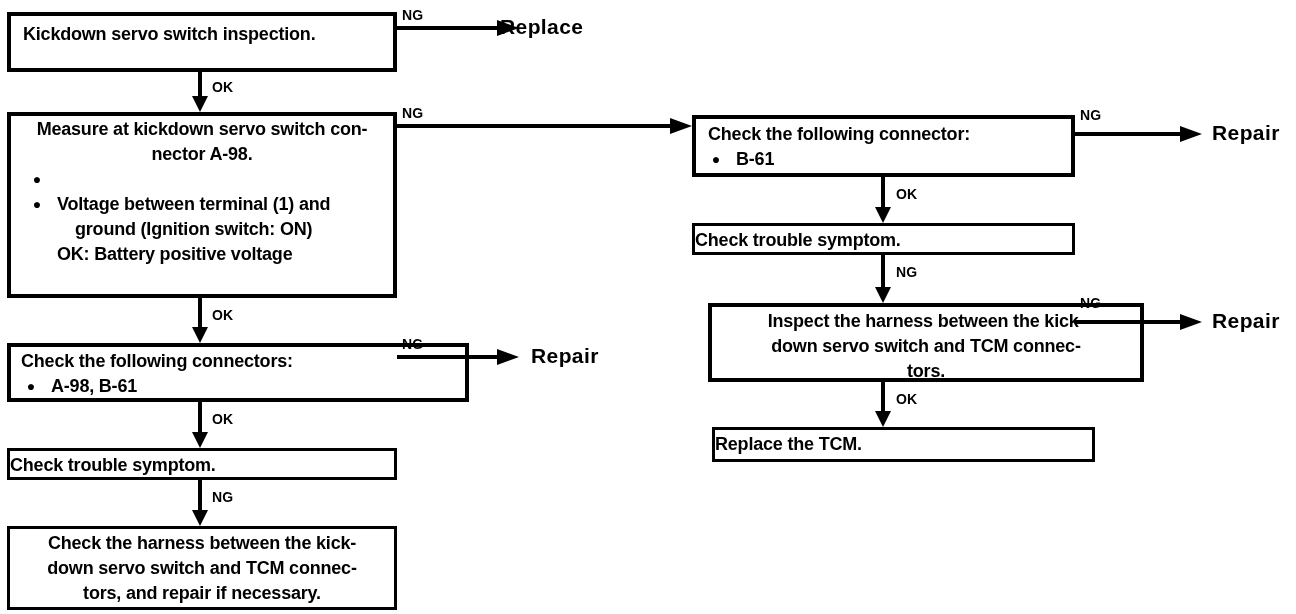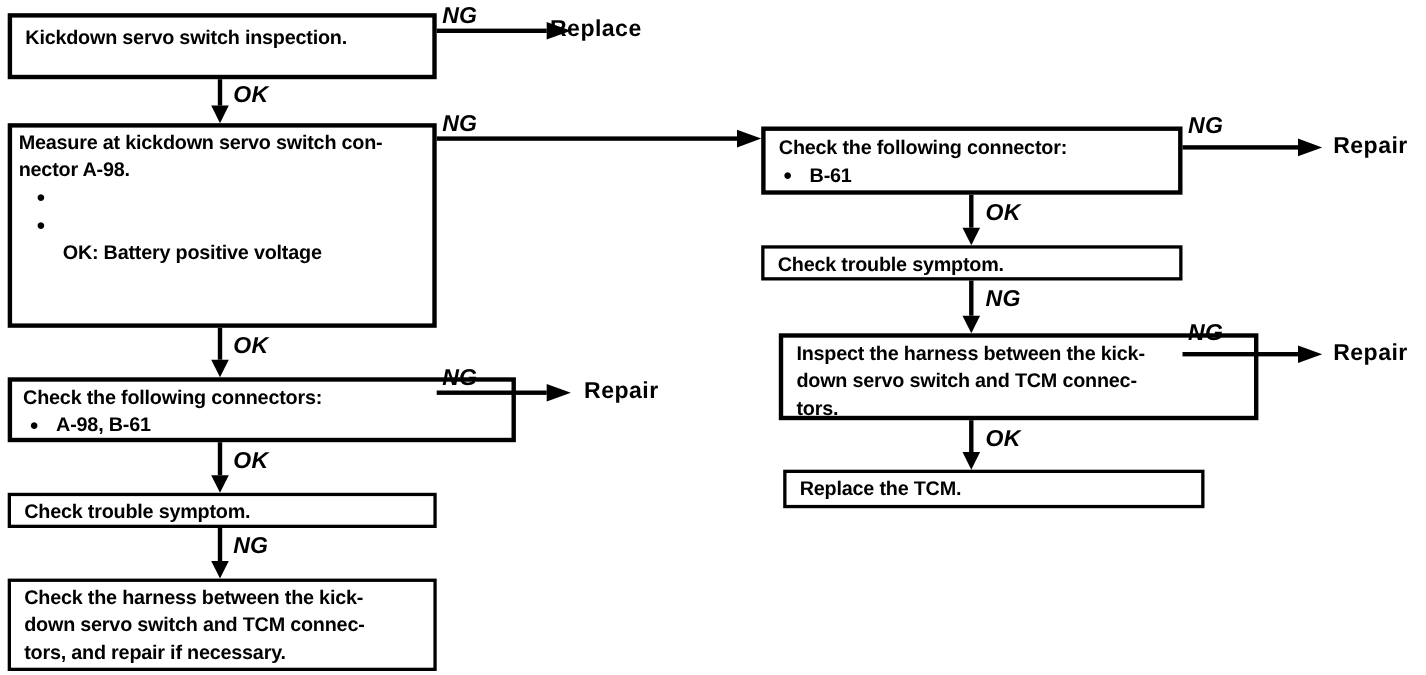--- a/index.html
+++ b/index.html
@@ -5,52 +5,54 @@
   html,body{margin:0;padding:0;background:#fff;}
   .canvas{
     position:relative;width:1296px;height:614px;background:#ffffff;overflow:hidden;
     font-family:"Liberation Sans", sans-serif;color:#000;
   }
   .box{
     position:absolute;background:#fff;border:4px solid #000;box-sizing:border-box;
     font-weight:bold;font-size:18px;line-height:25px;letter-spacing:-0.2px;
   }
   .box.thin{border-width:3px;}
-  .pad{padding:2px 12px;}
+  .pad{padding:2px 0;}
   .pad-big{padding:6px 12px;}
-  .pre{white-space:pre-line;}
+  .pre{white-space:pre-line;text-align:center;}
   .brow{display:flex;}
   .bdot{flex:0 0 40px;width:40px;text-align:center;font-size:14px;}
   .bindent{padding-left:40px;}
   .hline{position:absolute;height:4px;background:#000;}
   .vline{position:absolute;width:4px;background:#000;}
   .head-right{position:absolute;width:0;height:0;border-left:22px solid #000;
     border-top:8px solid transparent;border-bottom:8px solid transparent;}
   .head-down{position:absolute;width:0;height:0;border-top:16px solid #000;
     border-left:8px solid transparent;border-right:8px solid transparent;}
-  .lbl{position:absolute;font-weight:bold;font-size:21px;line-height:22px;letter-spacing:0.2px;font-style:italic;}
+  .lbl{position:absolute;font-weight:bold;font-size:14px;line-height:22px;letter-spacing:0.2px;}
   .term{position:absolute;font-weight:bold;font-size:21px;line-height:24px;letter-spacing:0.4px;}
 </style>
 </head>
 <body>
 
 <div class="canvas">
 
   <div class="box" style="left:7px;top:12px;width:390px;height:60px;">
     <div class="pad-big">Kickdown servo switch inspection.</div>
   </div>
 
   <div class="box" style="left:7px;top:112px;width:390px;height:186px;padding:1px 6px;">
     <div class="pre">Measure at kickdown servo switch con-
 nector A-98.</div>
     <div class="brow">
       <span class="bdot">●</span>
     </div>
     <div class="brow">
       <span class="bdot">●</span>
+      <div class="pre">Voltage between terminal (1) and
+ground (Ignition switch: ON)</div>
     </div>
     <div class="bindent">OK: Battery positive voltage</div>
   </div>
 
   <div class="box" style="left:7px;top:343px;width:462px;height:59px;padding:2px 0;">
     <div style="padding:0 10px;">Check the following connectors:</div>
     <div class="brow">
       <span class="bdot">●</span>
       <div>A-98, B-61</div>
     </div>

